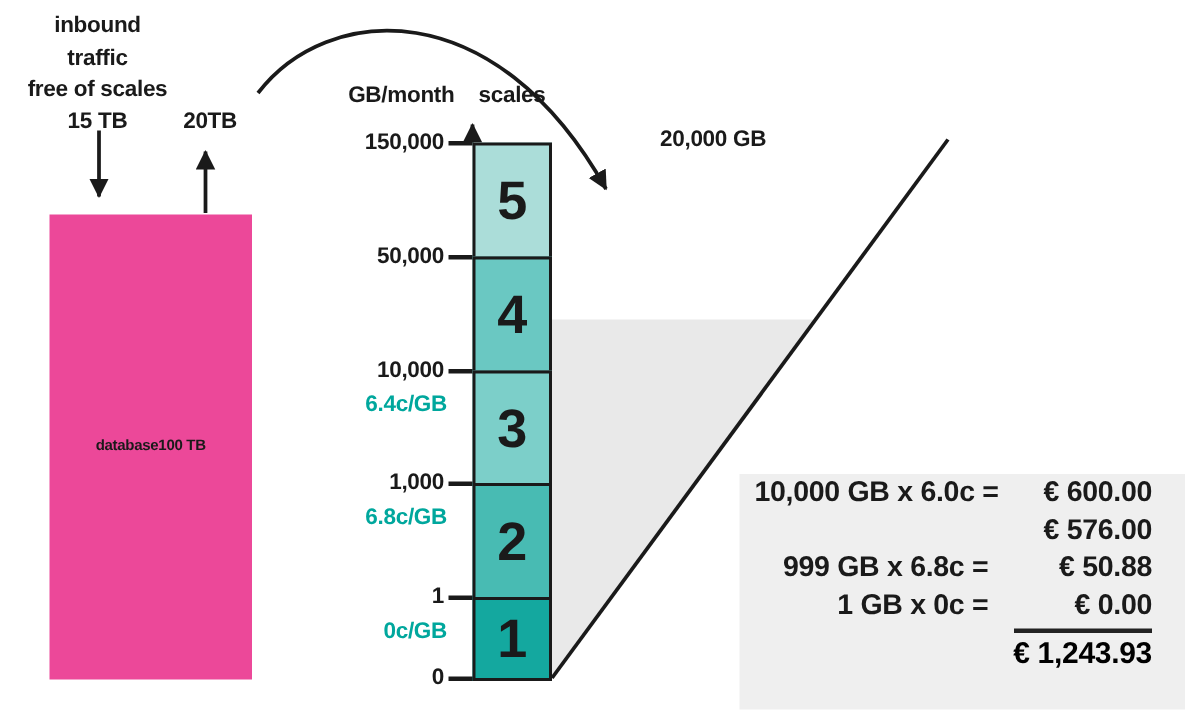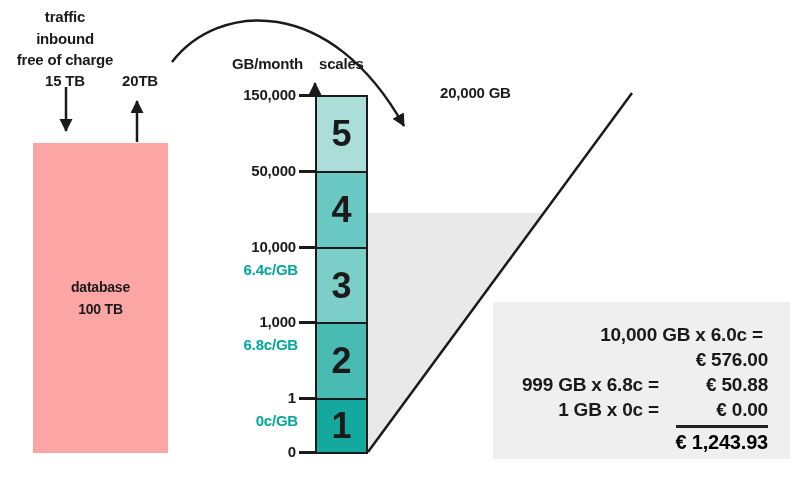--- a/index.html
+++ b/index.html
@@ -10,23 +10,23 @@
   }
   .abs{position:absolute;}
   .svg-layer{position:absolute;left:0;top:0;width:801px;height:481px;}
 
   
   .caption{left:5px;top:6px;width:120px;text-align:center;font-size:15px;line-height:21.5px;}
   .vol-in{left:25px;top:72px;width:80px;text-align:center;font-size:15px;}
   .vol-out{left:110px;top:72px;width:48px;text-align:right;font-size:15px;}
 
   
-  .db{left:33px;top:143px;width:135px;height:310px;background:#fca5a5;
-      display:flex;flex-direction:column;align-items:center;justify-content:center;
-      font-size:14px;line-height:22px;text-align:center;}
+  .db{left:33px;top:143px;width:135px;height:310px;background:#ec4899;
+      display:flex;flex-direction:row;align-items:center;justify-content:center;
+      font-size:10px;line-height:22px;text-align:center;}
 
   
   .axis-unit{left:203px;top:55px;width:100px;text-align:right;font-size:15px;}
   .scales-lbl{left:319px;top:55px;width:60px;font-size:15px;}
 
   
   .tick{width:90px;left:206px;text-align:right;font-size:15px;height:18px;line-height:18px;}
   .dash{left:299px;width:17px;height:2.5px;background:#1a1a1a;}
   .rate{width:90px;left:208px;text-align:right;font-size:15px;height:18px;line-height:18px;color:#00A79D;}
   .t0{top:86px;}  .d0{top:94px;}
@@ -42,22 +42,22 @@
        display:flex;align-items:center;justify-content:center;font-size:36px;}
   .s5{top:95px;height:78px;}
   .s4{top:171px;height:78px;}
   .s3{top:247px;height:77px;}
   .s2{top:322px;height:78px;}
   .s1{top:398px;height:56px;}
 
   .usage-lbl{left:440px;top:84px;width:120px;font-size:15px;}
 
   
-  .panel{left:493px;top:302px;width:297px;height:157px;background:#EFEFEF;
-         box-sizing:border-box;padding:20px 22px 0 10px;font-size:19px;}
+  .panel{left:493px;top:316px;width:297px;height:157px;background:#EFEFEF;
+         box-sizing:border-box;padding:0 22px 0 10px;font-size:19px;}
   .calc-row{display:flex;justify-content:flex-end;height:25px;line-height:25px;}
   .calc-expr{text-align:right;white-space:pre;}
   .calc-val{width:104px;text-align:right;white-space:pre;}
   .total-rule{width:92px;height:2.5px;background:#222;margin:3px 0 0 auto;}
   .total-val{text-align:right;height:28px;line-height:28px;color:#000000;font-size:20px;}
 </style>
 </head>
 <body>
 
 <div class="canvas">
@@ -70,23 +70,23 @@
     </defs>
     <polygon points="368,213 544,213 368,452" fill="#E9E9E9"></polygon>
     <line x1="368" y1="452" x2="632" y2="93" stroke="#1a1a1a" stroke-width="2.5"></line>
     <path d="M 172 62 C 218 2, 330 -6, 404 126" fill="none" stroke="#1a1a1a" stroke-width="2.5" marker-end="url(#ah)"></path>
     <line x1="66" y1="87" x2="66" y2="131" stroke="#1a1a1a" stroke-width="2.5" marker-end="url(#ah)"></line>
     <line x1="137" y1="142" x2="137" y2="101" stroke="#1a1a1a" stroke-width="2.5" marker-end="url(#ah)"></line>
     <line x1="315" y1="94" x2="315" y2="83" stroke="#1a1a1a" stroke-width="2.5" marker-end="url(#ah)"></line>
   </svg>
 
   <div class="abs caption">
+    <div>inbound</div>
     <div>traffic</div>
-    <div>inbound</div>
-    <div>free of charge</div>
+    <div>free of scales</div>
   </div>
   <div class="abs vol-in">15 TB</div>
   <div class="abs vol-out">20TB</div>
 
   <div class="abs db">
     <div>database</div>
     <div>100 TB</div>
   </div>
 
   <div class="abs axis-unit">GB/month</div>
@@ -123,20 +123,21 @@
   </div>
   <div class="abs seg s1" style="background-color:#14A89F">
     <span>1</span>
   </div>
 
   <div class="abs usage-lbl">20,000 GB</div>
 
   <div class="abs panel">
     <div class="calc-row">
       <span class="calc-expr">10,000 GB x 6.0c = </span>
+      <span class="calc-val">€ 600.00</span>
     </div>
     <div class="calc-row">
       <span class="calc-val">€ 576.00</span>
     </div>
     <div class="calc-row">
       <span class="calc-expr">999 GB x 6.8c = </span>
       <span class="calc-val">€ 50.88</span>
     </div>
     <div class="calc-row">
       <span class="calc-expr">1 GB x 0c = </span>

